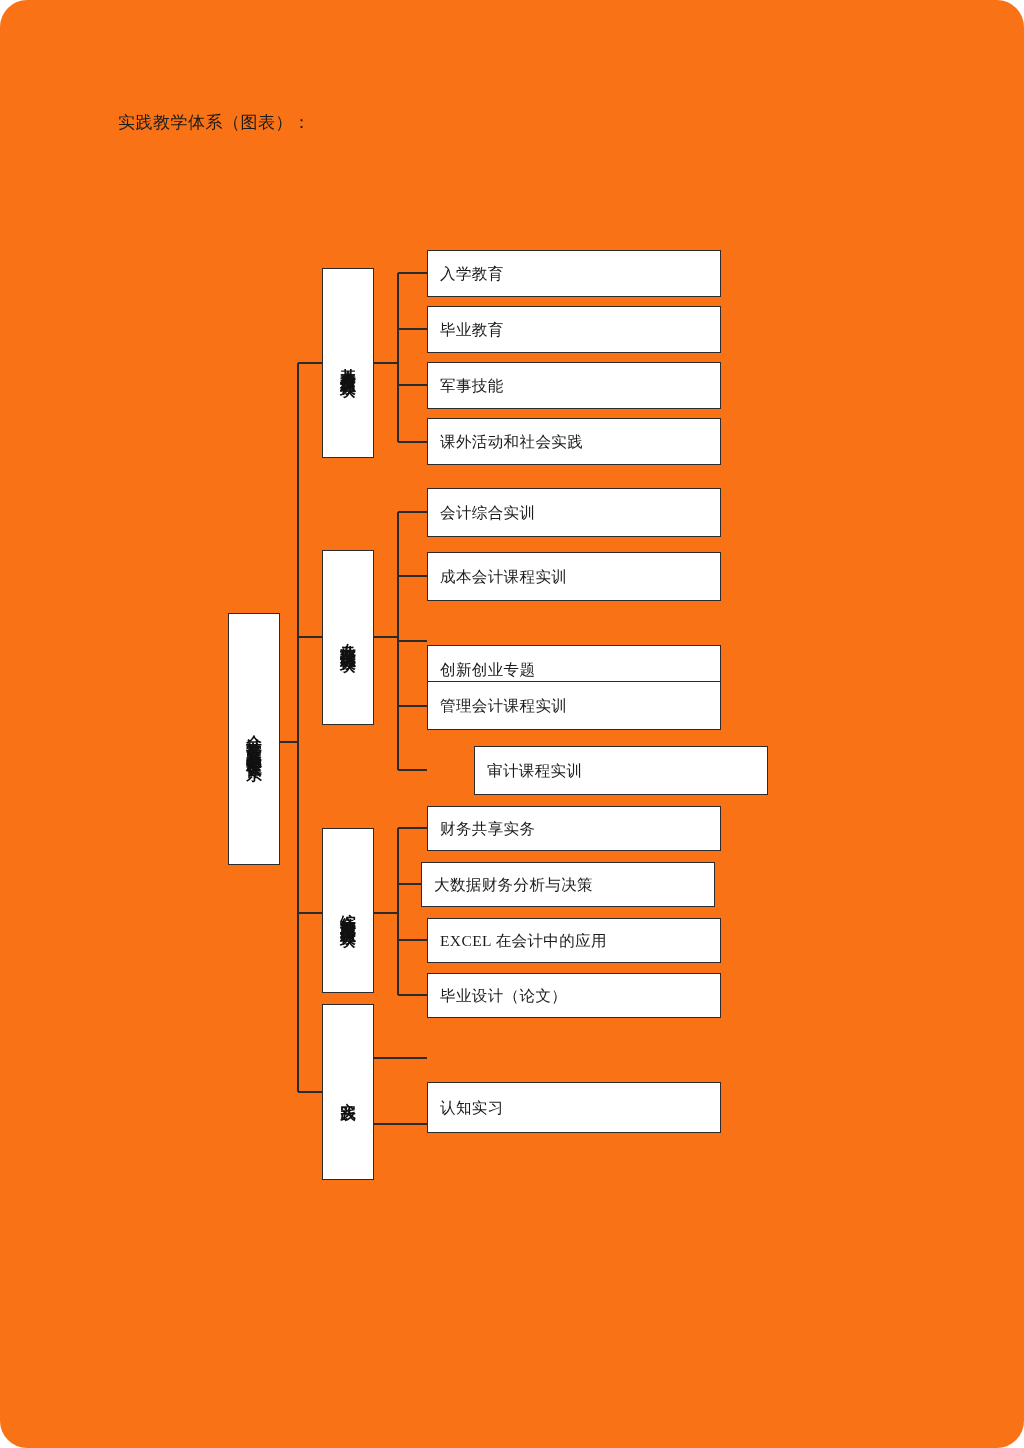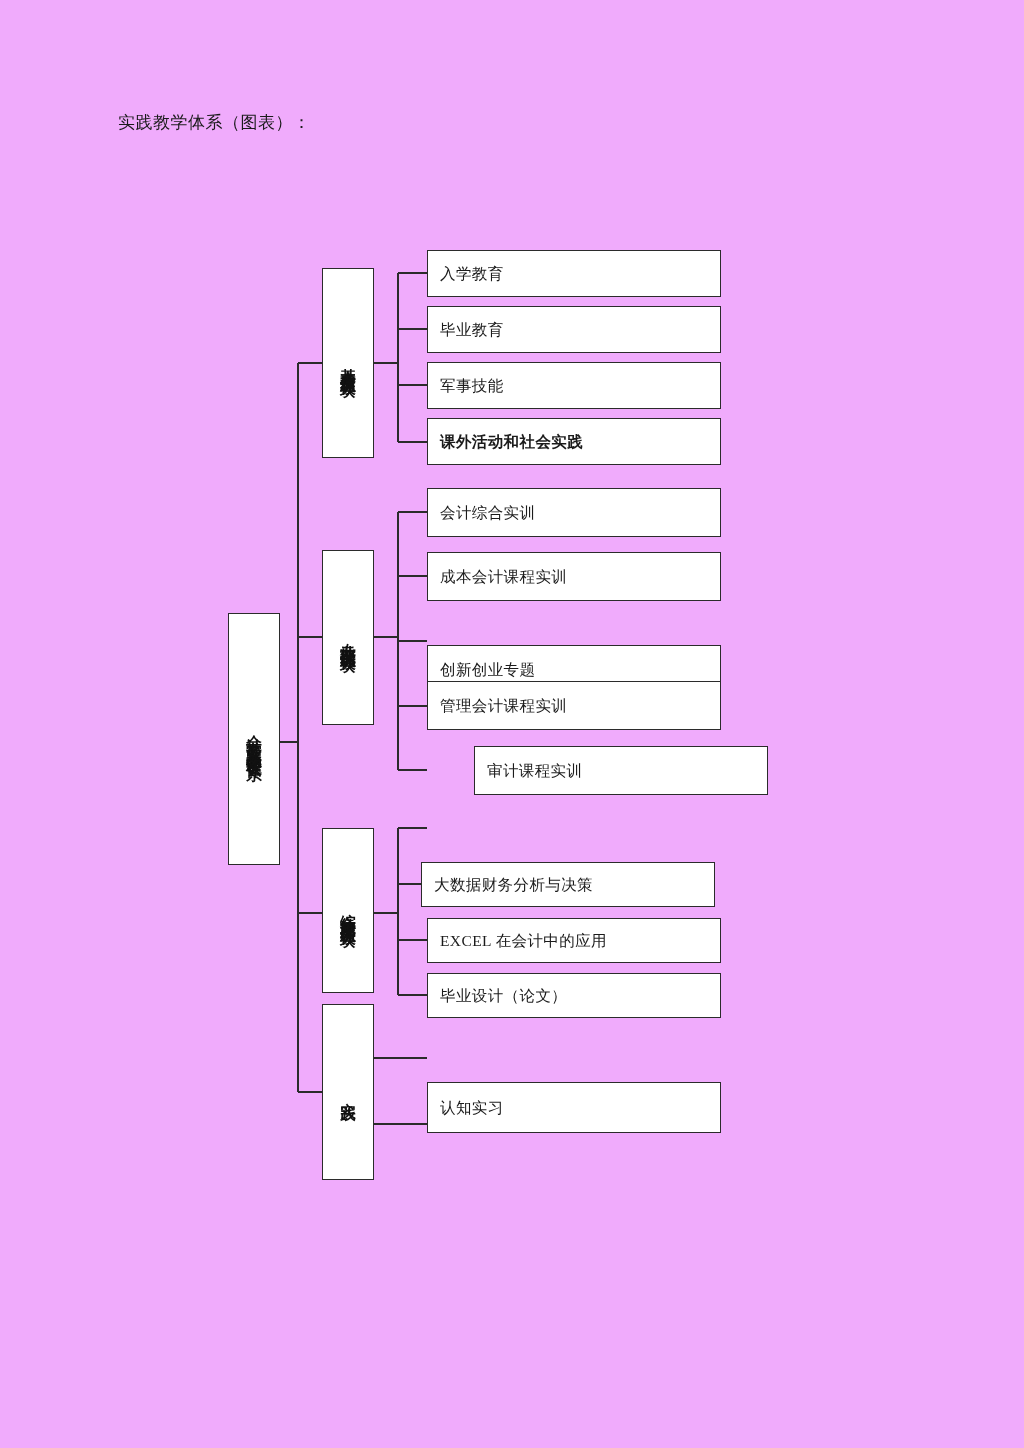--- a/index.html
+++ b/index.html
@@ -11,21 +11,22 @@
     width: 1024px;
     height: 1448px;
     position: relative;
     font-family: "Liberation Serif", "DejaVu Serif", serif;
     color: #1a1a1a;
     overflow: hidden;
   }
   .page {
     position: absolute;
     inset: 0;
-    background: #f0abfc;
+    background: #f97316;
+    border-radius: 27px;
   }
   .doc-title {
     position: absolute;
     left: 118px;
     top: 110px;
     font-size: 17px;
     line-height: 26px;
     letter-spacing: 0.5px;
     color: #1b1b1b;
     white-space: nowrap;
@@ -154,40 +155,43 @@
 
     <div class="node-box leaf" style="left:427px; top:250px; width:294px; height:47px;">
       <span class="leaf-label">入学教育</span>
     </div>
     <div class="node-box leaf" style="left:427px; top:306px; width:294px; height:47px;">
       <span class="leaf-label">毕业教育</span>
     </div>
     <div class="node-box leaf" style="left:427px; top:362px; width:294px; height:47px;">
       <span class="leaf-label">军事技能</span>
     </div>
-    <div class="node-box leaf" style="left:427px; top:418px; width:294px; height:47px;font-weight:bold;">
+    <div class="node-box leaf" style="left:427px; top:418px; width:294px; height:47px;">
       <span class="leaf-label">课外活动和社会实践</span>
     </div>
 
     <div class="node-box leaf" style="left:427px; top:488px; width:294px; height:49px;">
       <span class="leaf-label">会计综合实训</span>
     </div>
     <div class="node-box leaf" style="left:427px; top:552px; width:294px; height:49px;">
       <span class="leaf-label">成本会计课程实训</span>
     </div>
     <div class="node-box leaf" style="left:427px; top:616px; width:294px; height:49px;margin-top:29px;">
       <span class="leaf-label">创新创业专题</span>
     </div>
     <div class="node-box leaf" style="left:427px; top:681px; width:294px; height:49px;">
       <span class="leaf-label">管理会计课程实训</span>
     </div>
     <div class="node-box leaf" style="left:442px; top:746px; width:294px; height:49px;margin-left:32px;">
       <span class="leaf-label">审计课程实训</span>
     </div>
 
+    <div class="node-box leaf" style="left:427px; top:806px; width:294px; height:45px;">
+      <span class="leaf-label">财务共享实务</span>
+    </div>
     <div class="node-box leaf" style="left:421px; top:862px; width:294px; height:45px;">
       <span class="leaf-label">大数据财务分析与决策</span>
     </div>
     <div class="node-box leaf" style="left:427px; top:918px; width:294px; height:45px;">
       <span class="leaf-label">EXCEL 在会计中的应用</span>
     </div>
     <div class="node-box leaf" style="left:427px; top:973px; width:294px; height:45px;">
       <span class="leaf-label">毕业设计（论文）</span>
     </div>
 

